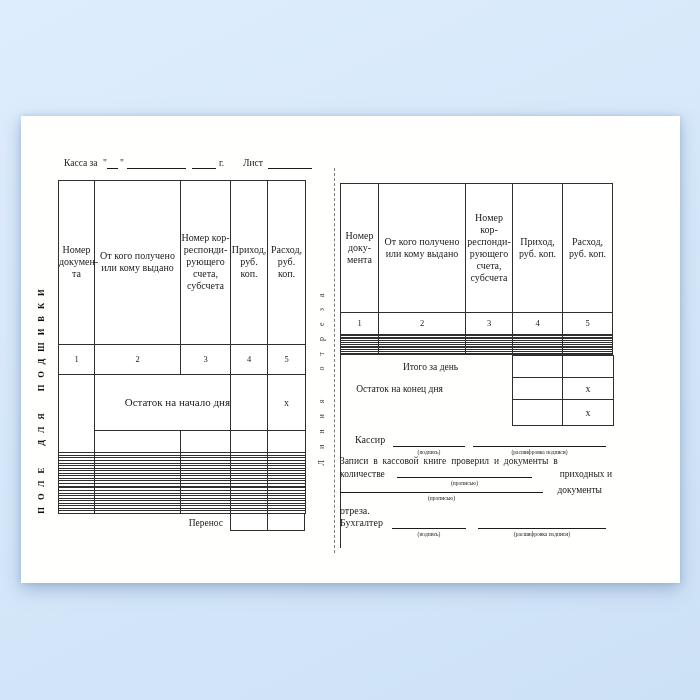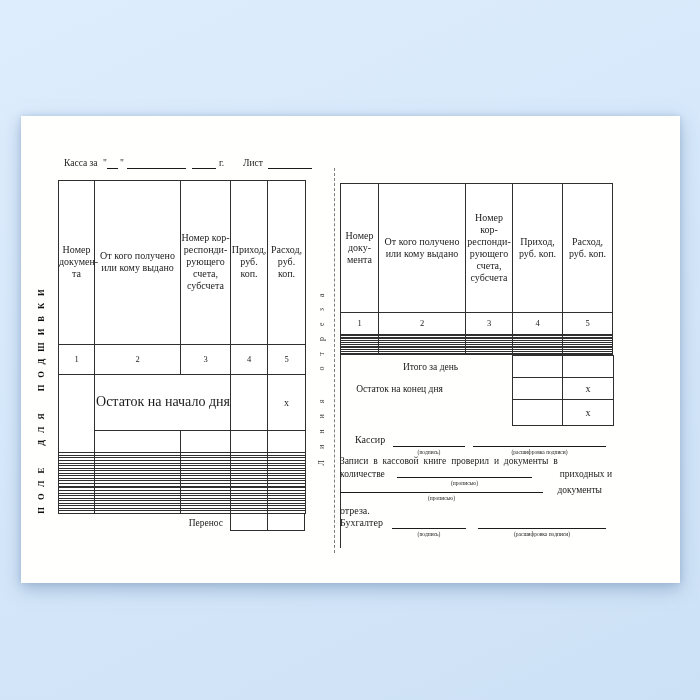--- a/index.html
+++ b/index.html
@@ -18,21 +18,21 @@
   
   table.grid { position:absolute; border-collapse:collapse; table-layout:fixed; background:#fff; }
   .grid th, .grid td { border:1px solid #2f2f2f; padding:0; font-weight:normal; }
   .grid th { font-size:10px; line-height:1.2; text-align:center; vertical-align:middle; white-space:pre-line; }
   .hdr th { height:65px; }
   .nums td { height:11px; font-size:8.5px; line-height:11px; text-align:center; }
   #left-table  { left:37px;  top:64px; width:247px; height:334px; }
   #right-table { left:319px; top:67px; width:272px; height:172px; }
   #right-table tr:last-child td { border-bottom-width:2px; }
   .bal-row td { height:22px; }
-  .bal-cell { border-bottom:none; text-align:right; padding-right:3px; font-size:14px; vertical-align:middle; }
+  .bal-cell { border-bottom:none; text-align:right; padding-right:3px; font-size:11px; vertical-align:middle; }
   .thin-row td { height:9px; }
   .ghost { border-top:none; border-left:none; border-right:none; }
   .xcell { text-align:center; font-size:10px; vertical-align:middle; }
   .thick-top td { border-top-width:2px; }
 
   
   .perenos-label { position:absolute; left:100px; top:400px; width:105px; height:14px; line-height:14px;
                    text-align:right; padding-right:3px; font-size:9.5px; }
   .perenos-cells { position:absolute; left:209px; top:397px; display:flex; height:18px; }
   .perenos-cells .pc { border:1px solid #2f2f2f; background:#fff; }

